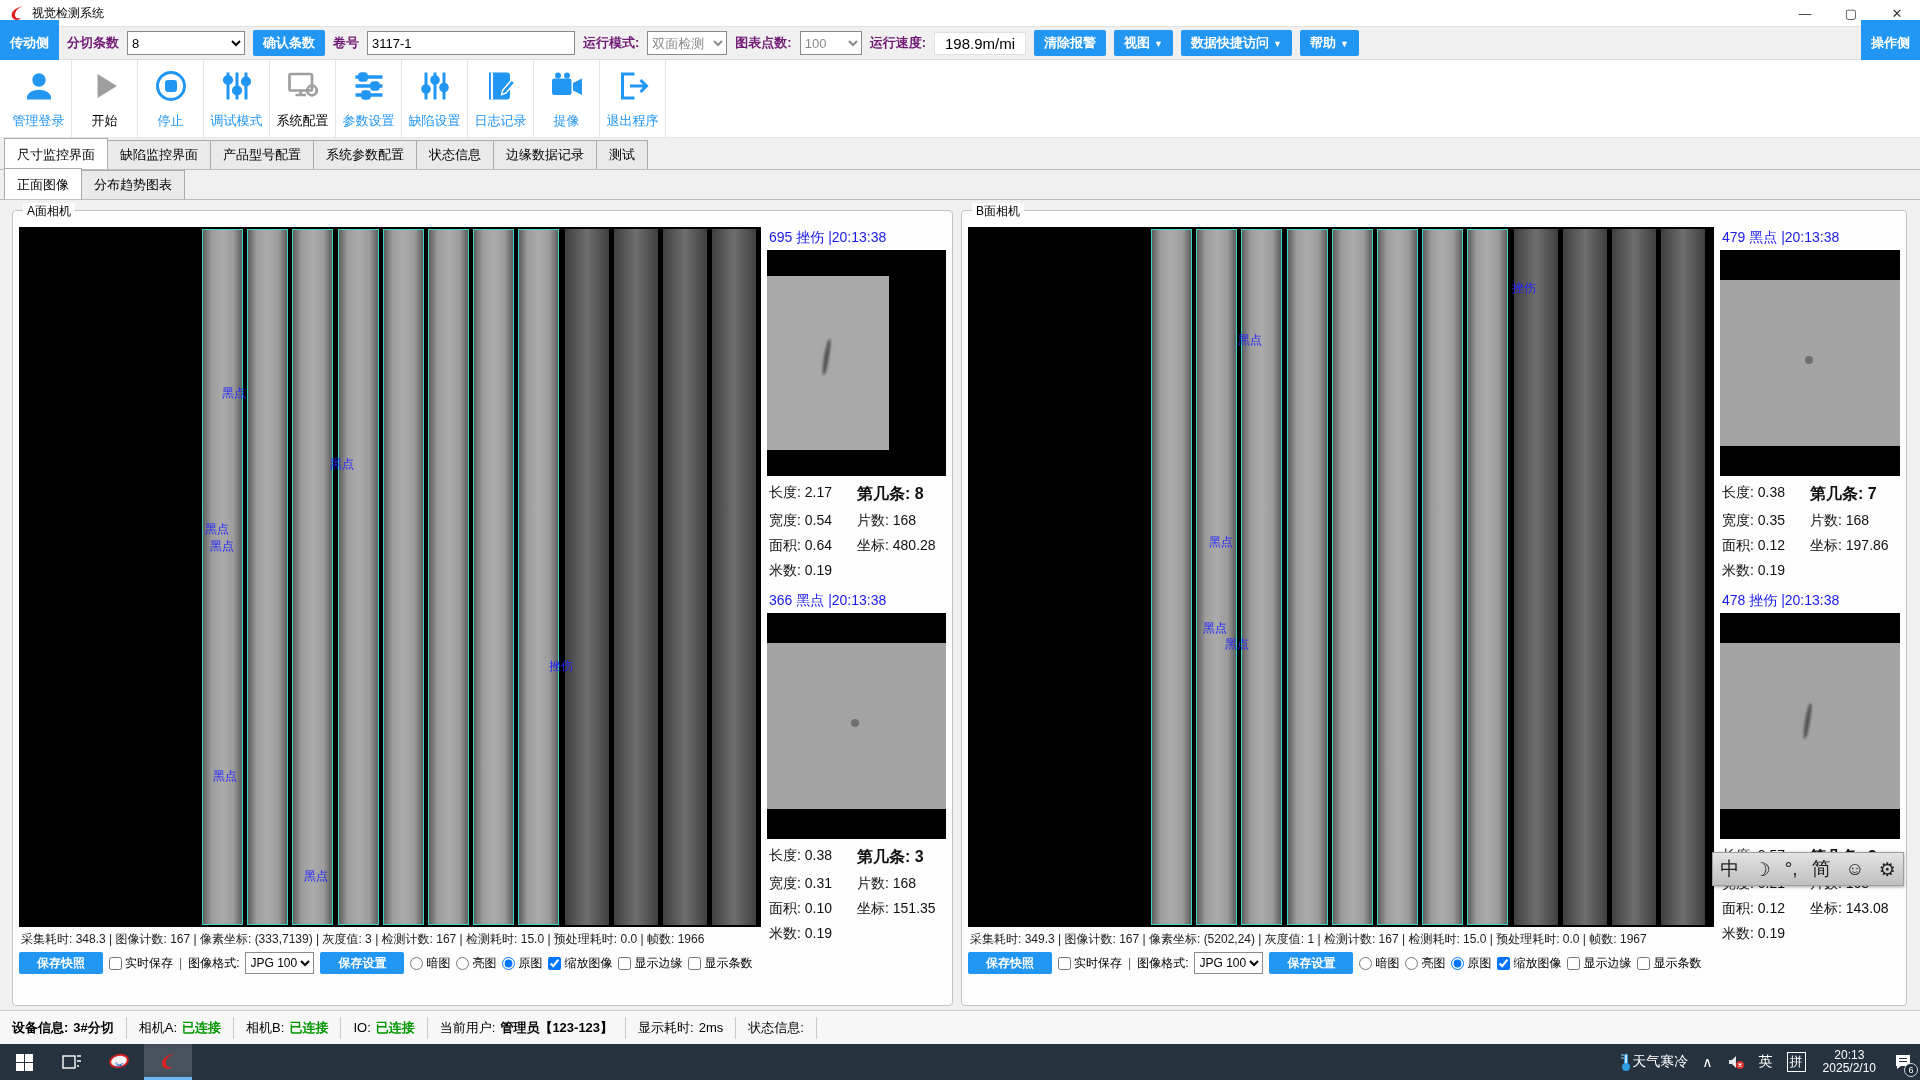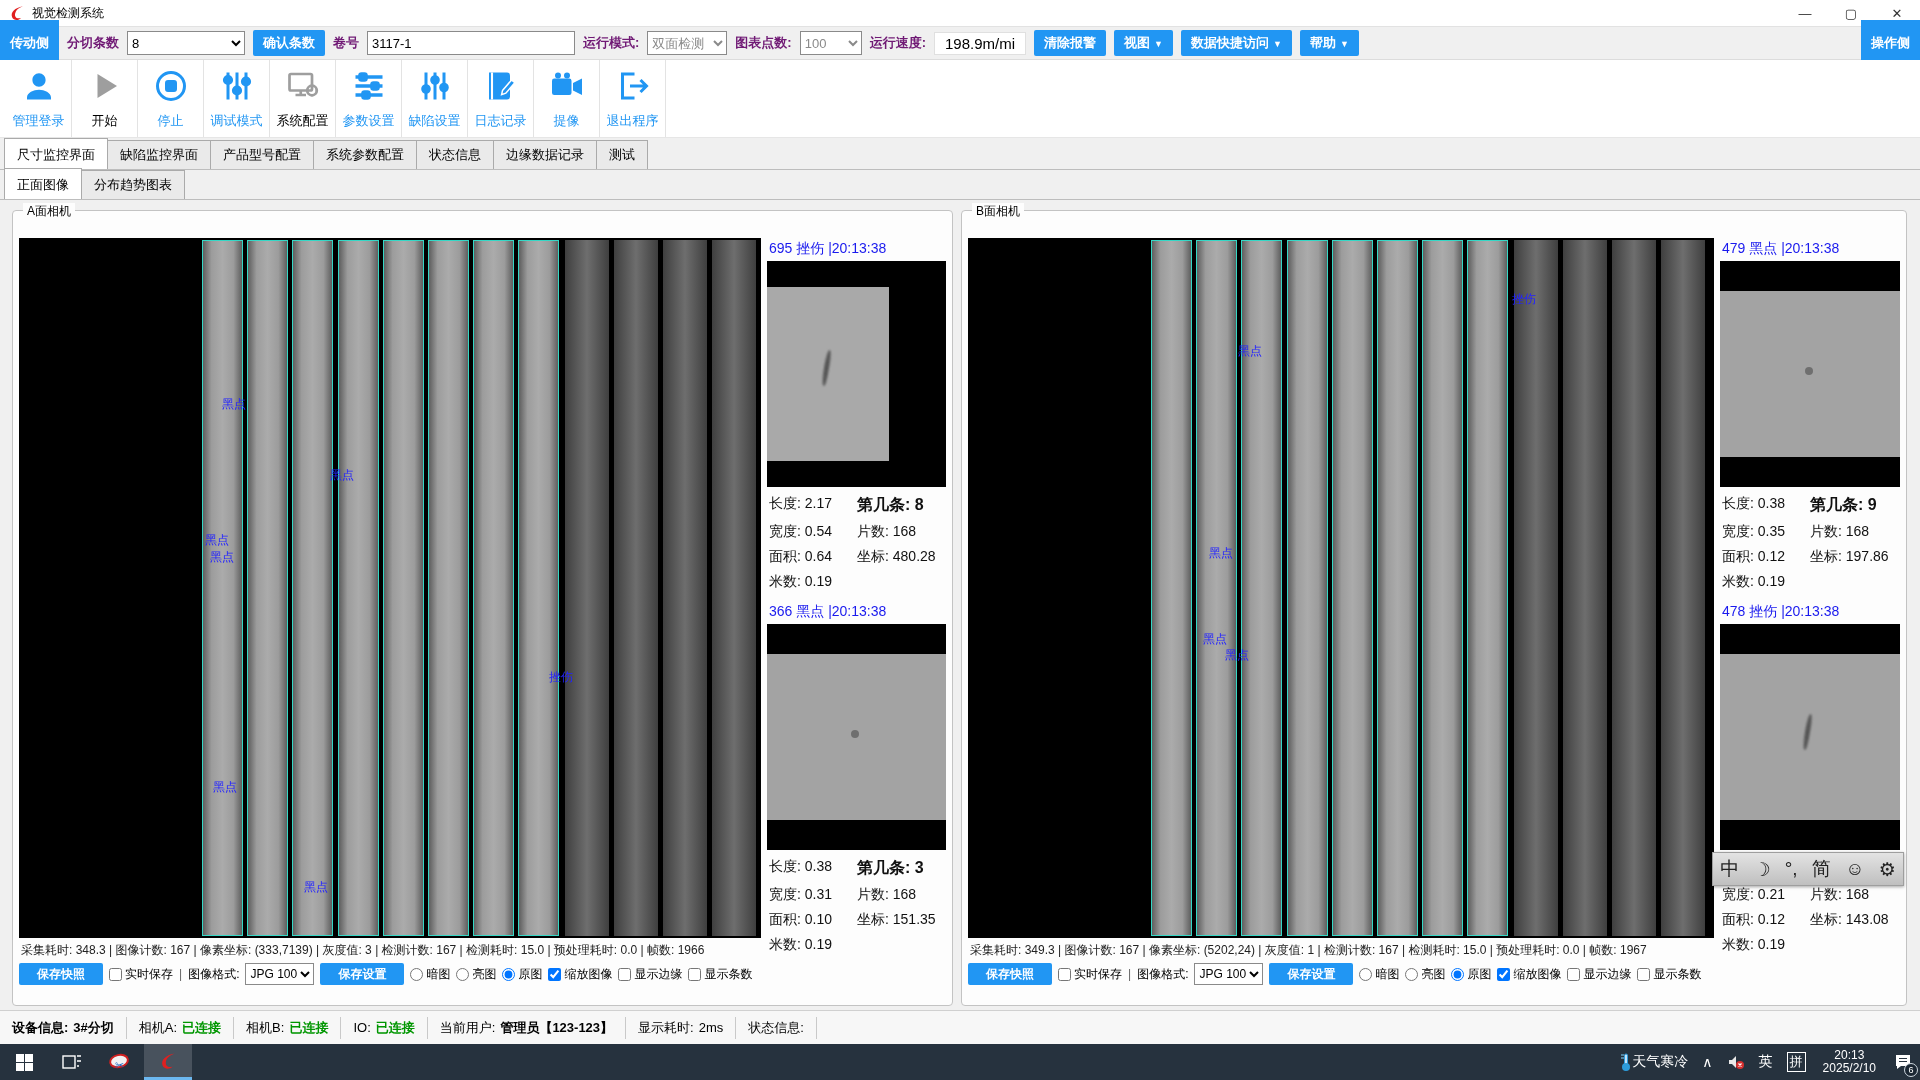--- a/index.html
+++ b/index.html
@@ -41,21 +41,21 @@
   
   .tabstrip { display:flex; align-items:flex-end; background:#f0f0f0; flex:0 0 auto; padding-left:4px; }
   .tabstrip.main { height:32px; border-bottom:1px solid #bdbdbd; background:#f0f0f0; }
   .tabstrip.sub  { height:30px; border-bottom:1px solid #bdbdbd; background:#f0f0f0; padding-top:4px; }
   .tab { font-size:13px; padding:5px 12px; border:1px solid #aaa; border-bottom:none; background:#eaeaea;
     color:#000; cursor:pointer; margin-right:-1px; }
   .tab.active { background:#fff; position:relative; padding-top:7px; font-weight:normal; }
 
   
   .content { flex:1; background:#f0f0f0; display:flex; gap:8px; padding:10px 12px 4px 12px; }
-  .groupbox { background:#fdfdfd; border:1px solid #c3c3c3; border-radius:4px; position:relative; padding:27px 6px 4px 6px; }
+  .groupbox { background:#fdfdfd; border:1px solid #c3c3c3; border-radius:4px; position:relative; padding:16px 6px 4px 6px; }
   .gb-title { position:absolute; top:-8px; left:10px; background:#fdfdfd; font-size:12px; color:#000; padding:0 4px; }
   .gb-body { display:flex; gap:6px; height:100%; }
   #panel-a { width:941px; } #panel-b { width:946px; }
 
   .left-col { display:flex; flex-direction:column; }
   .cam-image { position:relative; background:#000; height:700px; overflow:hidden; flex:0 0 auto; }
   #panel-a .cam-image { width:742px; } #panel-b .cam-image { width:746px; }
   .strip { position:absolute; top:2px; bottom:2px; }
   .strip.bright { border:1px solid #35d8c6; }
   .overlay-label { position:absolute; color:#2323ff; font-size:12px; white-space:nowrap; }
@@ -415,21 +415,21 @@
         <div class="info-col">
           <div class="dcard">
             <div class="dcard-head"><span>479 </span><span>黑点 </span><span>|20:13:38</span></div>
             <div class="dthumb">
               <div class="graybox" style="inset: 30px 0px; background: rgb(163, 163, 163);">
                 <div class="mark-dot" style="left: 47%; top: 46%;"></div>
               </div>
             </div>
             <div class="dstats">
               <div>长度: 0.38</div>
-              <div class="big">第几条: 9</div>
+              <div class="big">第几条: 7</div>
               <div>宽度: 0.35</div>
               <div>片数: 168</div>
               <div>面积: 0.12</div>
               <div>坐标: 197.86</div>
               <div>米数: 0.19</div>
               <div></div>
             </div>
           </div>
           <div class="dcard">
             <div class="dcard-head"><span>478 </span><span>挫伤 </span><span>|20:13:38</span></div>

